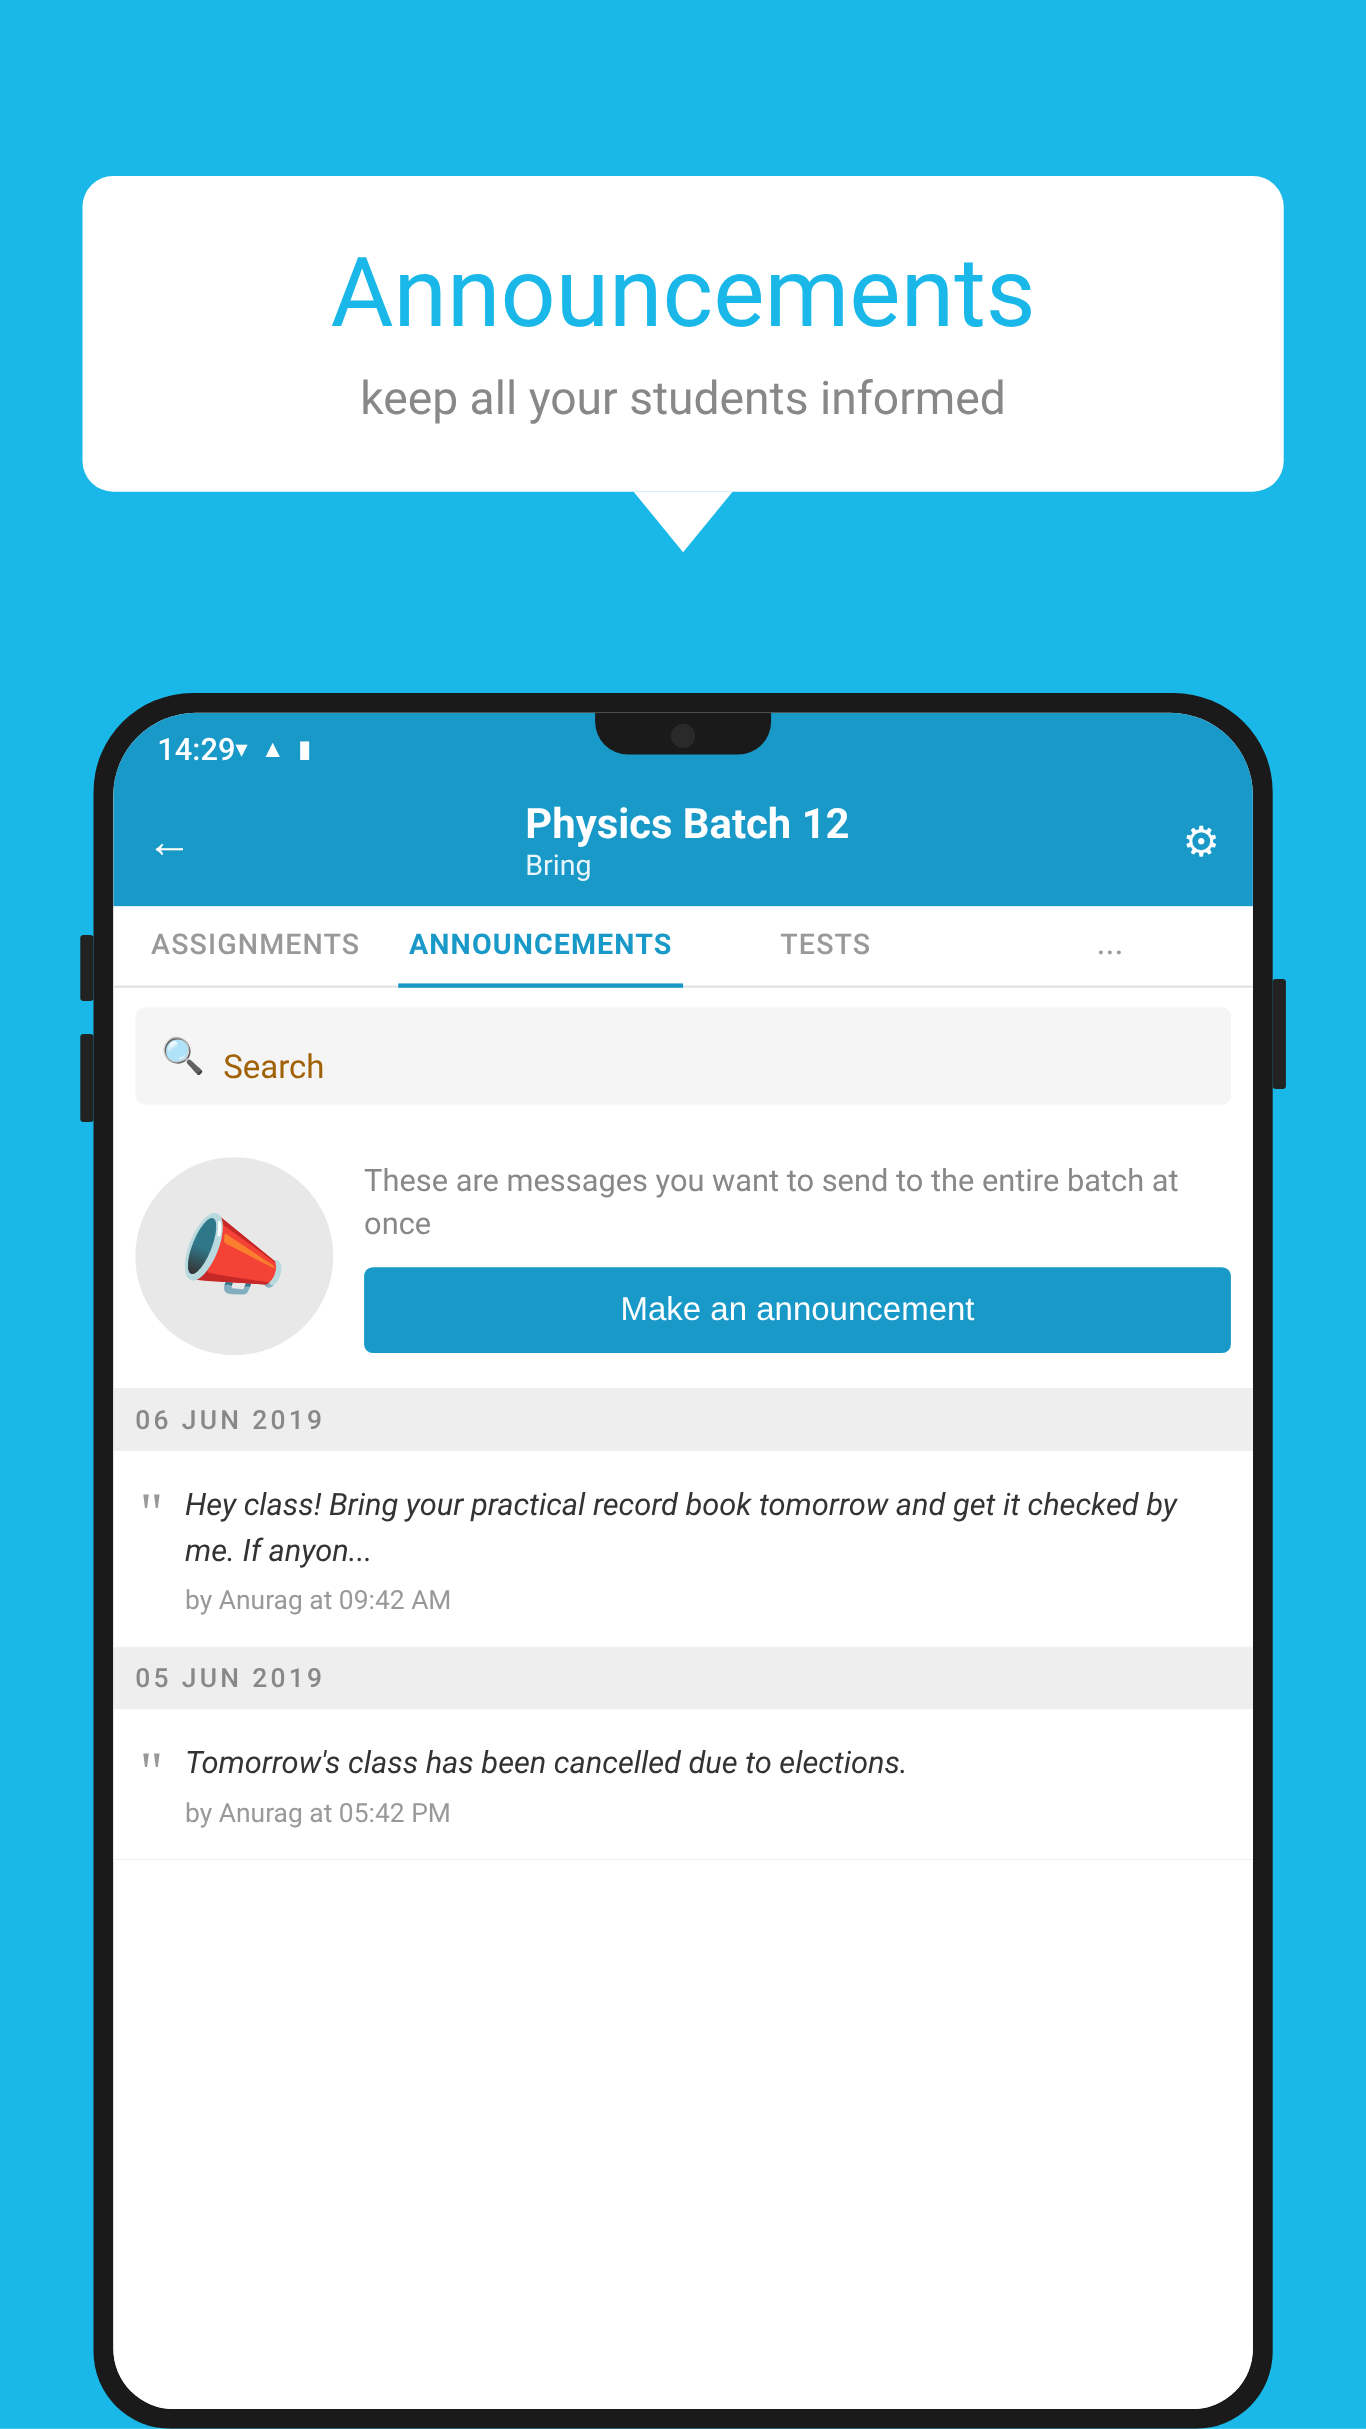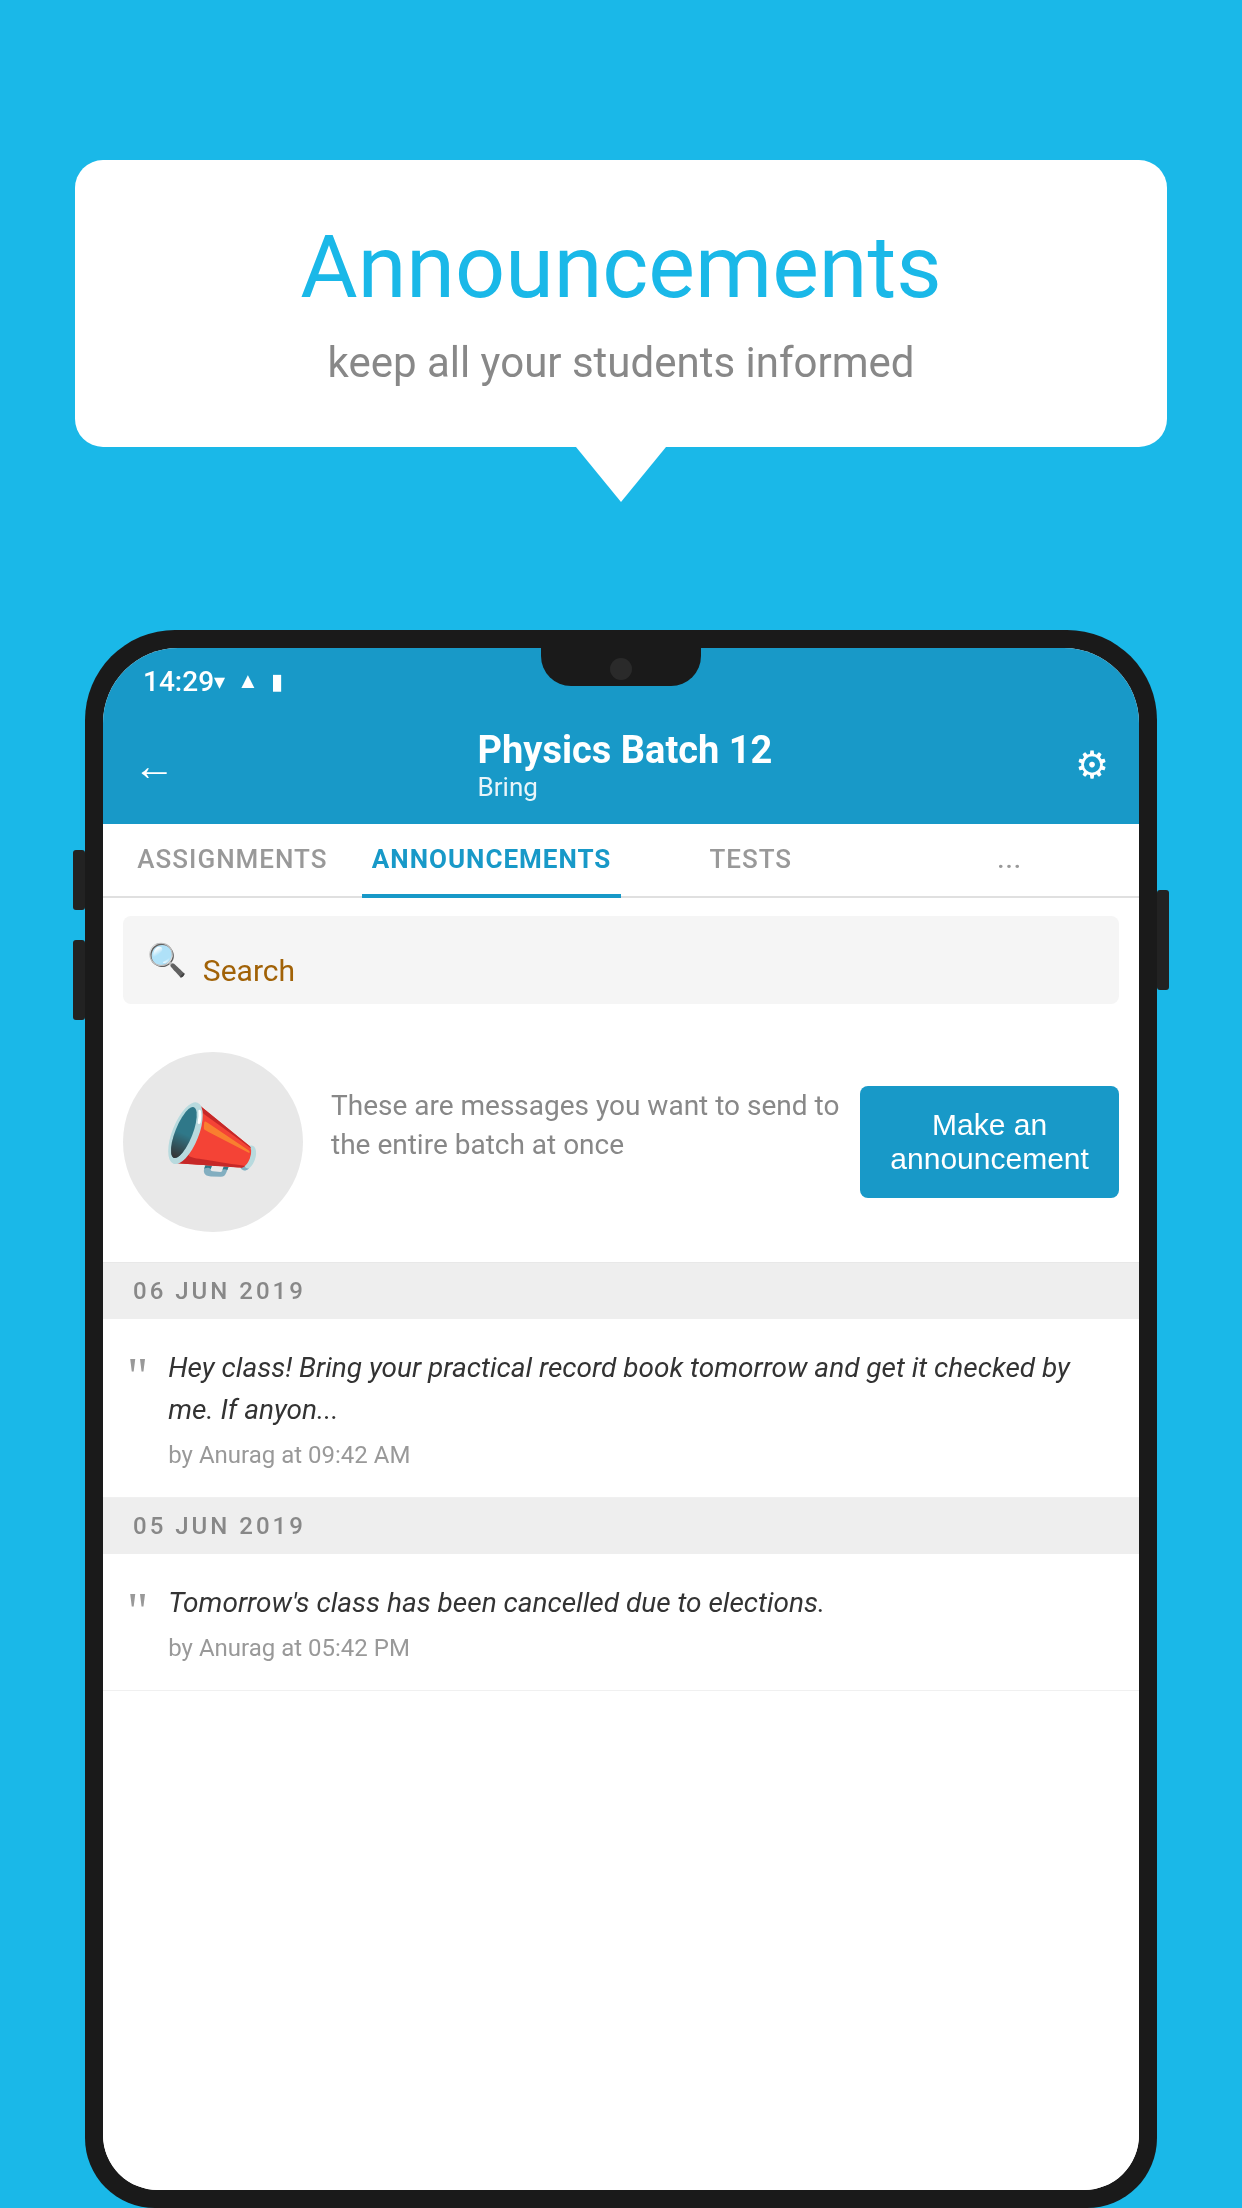--- a/index.html
+++ b/index.html
@@ -263,21 +263,21 @@
     }
 
     .megaphone-icon {
       font-size: 80px;
       color: #666;
       transform: scaleX(-1);
     }
 
     .empty-state-content {
       display: flex;
-      flex-direction: row;
+      flex-direction: column;
       gap: 20px;
     }
 
     .empty-state-text {
       font-size: 28px;
       color: #888;
       line-height: 1.4;
     }
 
     .make-announcement-btn {
@@ -288,21 +288,21 @@
       padding: 22px 28px;
       border-radius: 8px;
       border: none;
       cursor: pointer;
       text-align: center;
     }
 
     
     .date-separator {
       background: #eeeeee;
-      padding: 14px 30px;
+      padding: 14px 20px;
       font-size: 24px;
       color: #888;
       letter-spacing: 3px;
       font-weight: 500;
       flex-shrink: 0;
     }
 
     
     .announcement-item {
       padding: 28px 24px;

